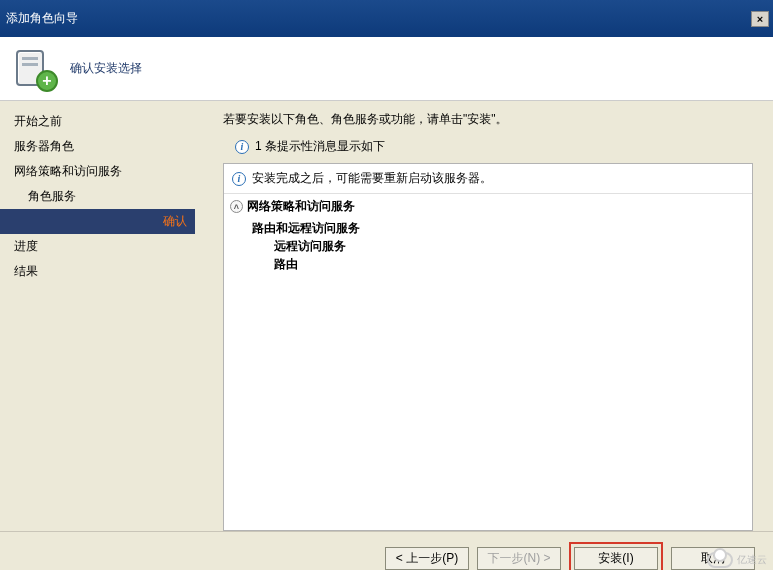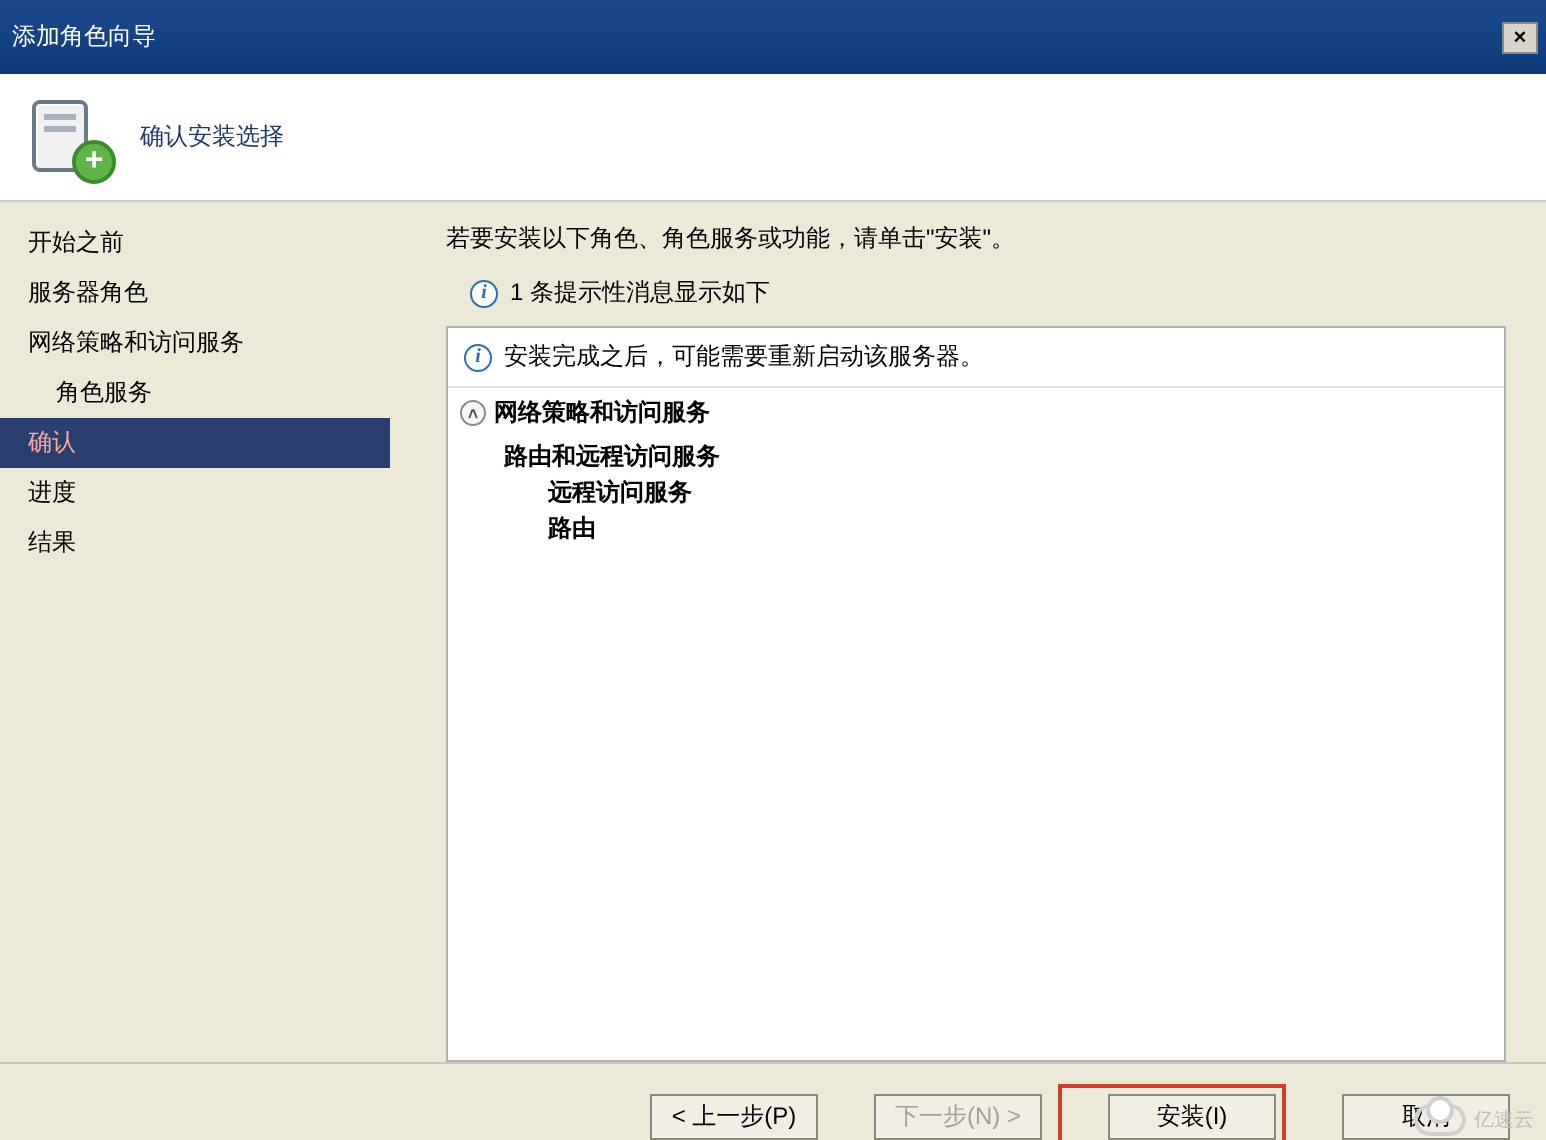--- a/index.html
+++ b/index.html
@@ -101,21 +101,22 @@
     padding-top: 8px;
   }
   .nav-item {
     padding: 4px 8px 4px 14px;
     color: #000000;
     cursor: pointer;
   }
   .nav-item.indent { padding-left: 28px; }
   .nav-item.active {
     background: #2a3f6e;
-    color: #fca5a5;
+    color: #f97316;
+    text-align: right;
   }
   .content {
     flex: 1;
     padding: 10px 20px 0 28px;
     background: #ece9d8;
     display: flex;
     flex-direction: column;
   }
   .instr {
     margin-bottom: 10px;
@@ -199,21 +200,20 @@
   }
   .btn {
     min-width: 84px;
     height: 23px;
     background: #f1efe5;
     border: 1px solid #8b8b7a;
     font-size: 12px;
     font-family: inherit;
     cursor: pointer;
     padding: 0 8px;
-    margin-left: 20px;
   }
   .btn:disabled {
     color: #a0a0a0;
     cursor: default;
   }
   .btn-wrap-highlight {
     border: 2px solid #d53a2a;
     padding: 3px;
     display: inline-flex;
   }

